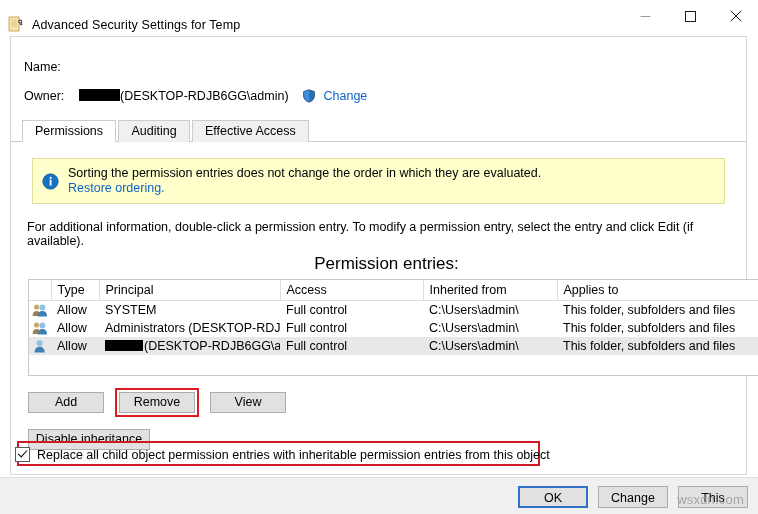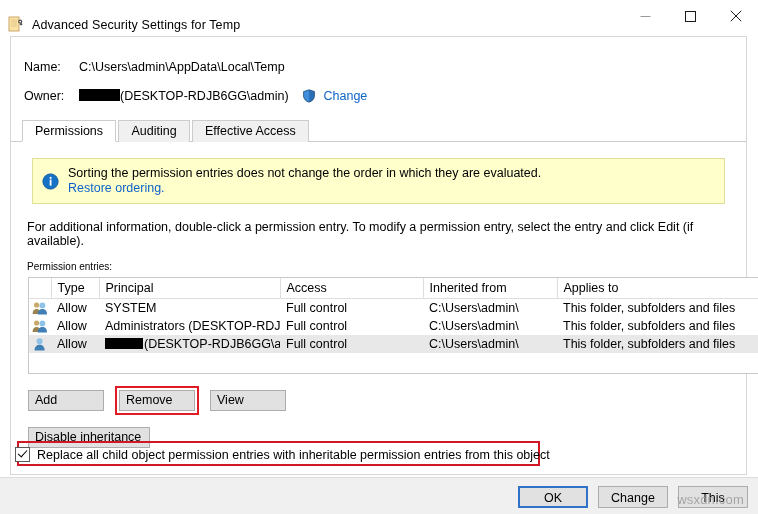--- a/index.html
+++ b/index.html
@@ -146,22 +146,23 @@
     flex: none;
     margin-right: 9px;
   }
   .notice-text { font-size: 12.5px; line-height: 15px; }
 
   .hint {
     margin: 16px 0 0 16px;
     font-size: 12.5px;
   }
   .entries-label {
-    margin: 13px 0 0 16px;
-    font-size: 10px;
+    margin: 6px 0 0 16px;
+    font-size: 17px;
+    text-align: center;
   }
 
   
   .table-wrap {
     margin: 5px 0 0 17px;
     width: 758px;
     height: 97px;
     border: 1px solid #c9c9c9;
     box-sizing: border-box;
     background: #ffffff;
@@ -205,21 +206,21 @@
     height: 21px;
     min-width: 76px;
     background: #e1e1e1;
     border: 1px solid #adadad;
     font-size: 12.5px;
     font-family: "Liberation Sans", sans-serif;
     color: #000;
     padding: 0 6px;
     box-sizing: border-box;
     line-height: 19px;
-    text-align: left;
+    text-align: center;
     cursor: pointer;
   }
   .btn.wide { min-width: 122px; }
   .gap { width: 11px; }
   .annot-box {
     border: 2px solid #e01b24;
     padding: 2px;
     display: inline-block;
     line-height: 0;
   }
@@ -343,21 +344,20 @@
           <line x1="11.2" y1="0.8" x2="0.8" y2="11.2" stroke="#1a1a1a" stroke-width="1"></line>
         </svg>
     </div>
   </div>
 </div>
 
 <div class="panel">
 
   <div class="kv row-name">
     <span class="kv-label">Name:</span>
-    <span class="kv-val">C:\Users\admin\AppData\Local\Temp</span>
   </div>
 
   <div class="kv row-owner">
     <span class="kv-label">Owner:</span>
     <span class="kv-val">
       <span class="redaction"></span><span>(DESKTOP-RDJB6GG\admin)</span>
       <span class="shield">
         <svg width="14" height="14" viewBox="0 0 14 14">
           <path d="M7 0.8 L12.4 2.6 V7 C12.4 10 9.9 12.3 7 13.2 C4.1 12.3 1.6 10 1.6 7 V2.6 Z" fill="#f0c040"></path>
           <path d="M7 0.8 L12.4 2.6 V7 C12.4 10 9.9 12.3 7 13.2 Z" fill="#2b6fb8"></path>

